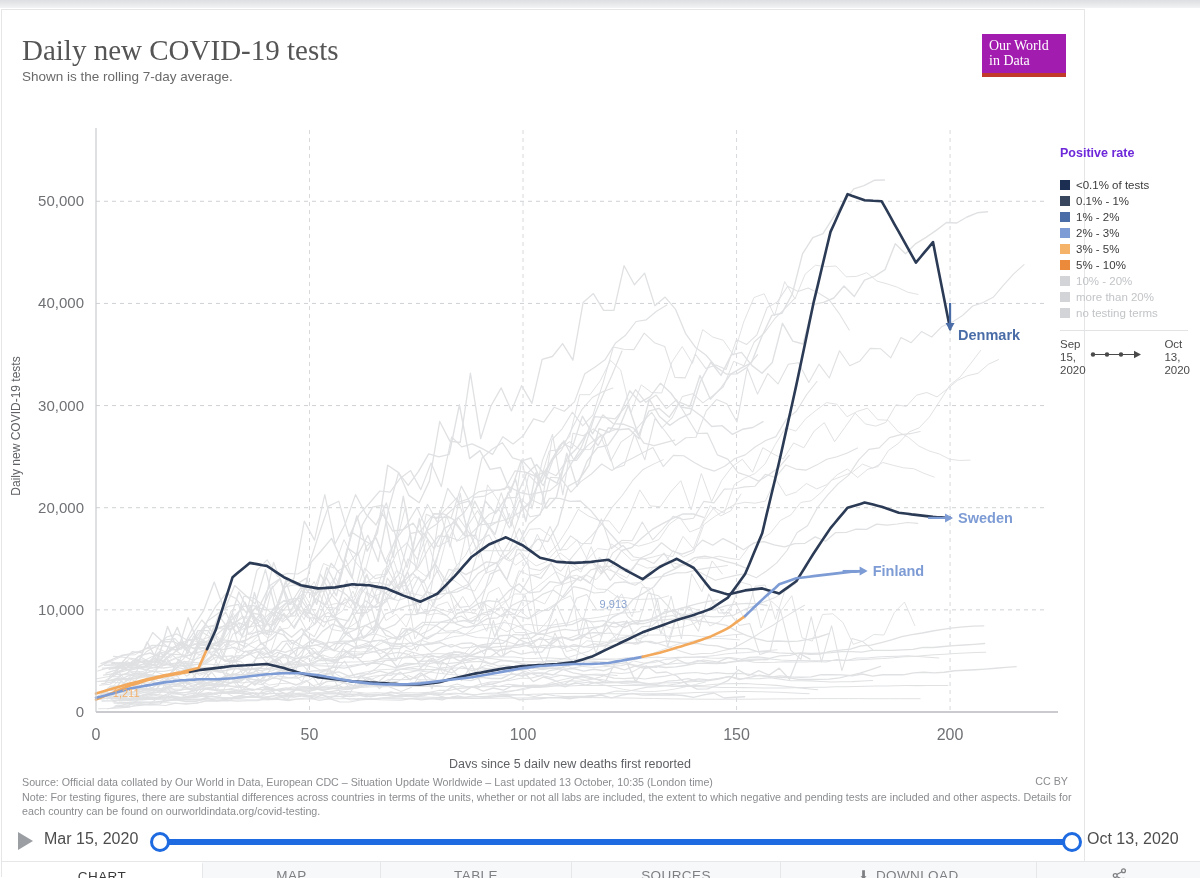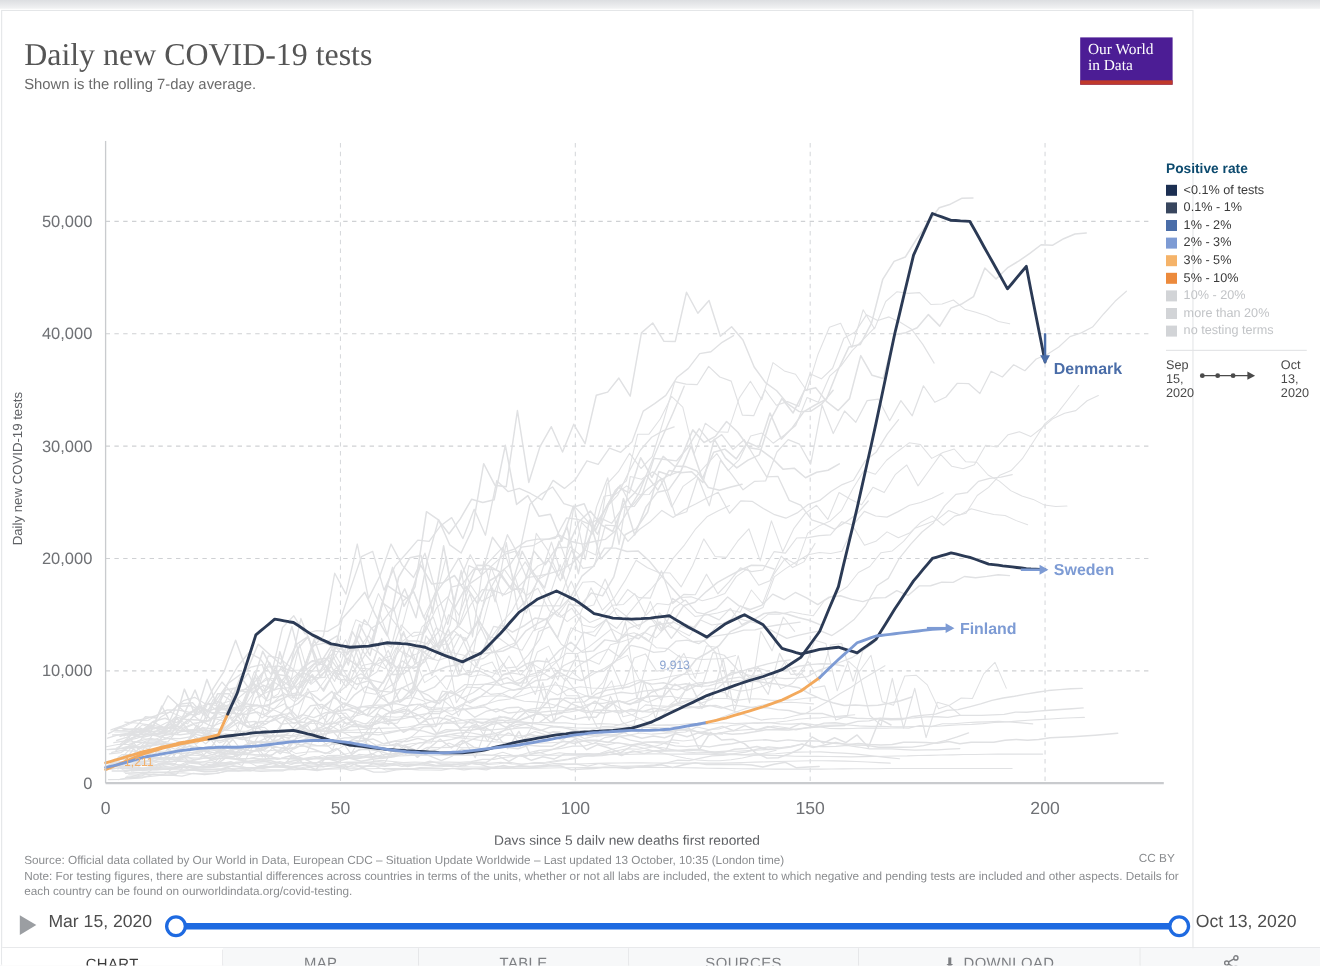--- a/index.html
+++ b/index.html
@@ -31,21 +31,21 @@
     position: absolute; left: 20px; top: 24px;
     font-family: "Liberation Serif", serif;
     font-size: 29px; color: #555555; letter-spacing: 0px; white-space: nowrap;
   }
   .chart-subtitle {
     position: absolute; left: 20px; top: 59px;
     font-size: 13.5px; color: #6a6a6a;
   }
   .owid-logo {
     position: absolute; right: 18px; top: 24px;
-    width: 84px; background: #4c1d95; border-bottom: 4px solid #c0392b;
+    width: 84px; background: #a21caf; border-bottom: 4px solid #c0392b;
     padding: 4px 7px 5px 7px; box-sizing: border-box;
   }
   .owid-logo div {
     color: #fff; font-size: 14px; line-height: 15px; font-family: "Liberation Serif", serif;
   }
 
   
   .controls { position: absolute; left: 18px; top: 95px; height: 20px; }
   .seg {
     display: inline-flex; vertical-align: middle; border-radius: 11px; overflow: hidden;
@@ -74,21 +74,21 @@
     border: solid #fff; border-width: 0 1.8px 1.8px 0; transform: rotate(42deg);
   }
   .cbx.off { background: #fff; border: 1px solid #c6c9ce; }
   .cb-label { font-size: 14.5px; color: #5d5d5d; margin-left: 7px; white-space: nowrap; }
 
   
   #chart-svg { position: absolute; left: 0; top: 118px; }
 
   
   .legend { position: absolute; left: 1058px; top: 136px; width: 130px; }
-  .legend-title { font-size: 12.5px; font-weight: bold; color: #0c4a6e; margin-bottom: 5px; }
+  .legend-title { font-size: 12.5px; font-weight: bold; color: #6d28d9; margin-bottom: 17px; }
   .legend-row { display: flex; align-items: center; height: 16px; }
   .legend-sw { width: 10px; height: 10px; flex: 0 0 10px; }
   .legend-lab { font-size: 11.5px; color: #3b3b3b; margin-left: 6px; white-space: nowrap; }
   .legend-row.dim .legend-lab { color: #c2c4c7; }
   .legend-sep { border-top: 1px solid #e2e3e5; margin: 9px 2px 7px 0; }
   .legend-time { display: flex; align-items: flex-start; font-size: 11.5px; color: #4a4a4a; }
   .lt-col { line-height: 13px; white-space: nowrap; }
   .lt-arrow { flex: 1; padding: 11px 4px 0 4px; }
 
   

